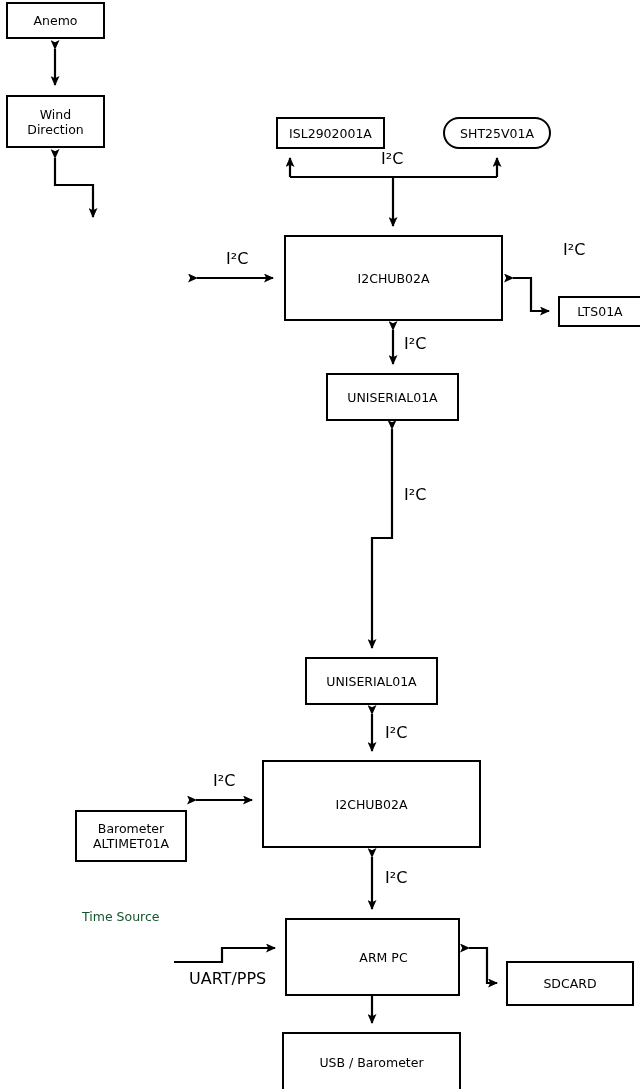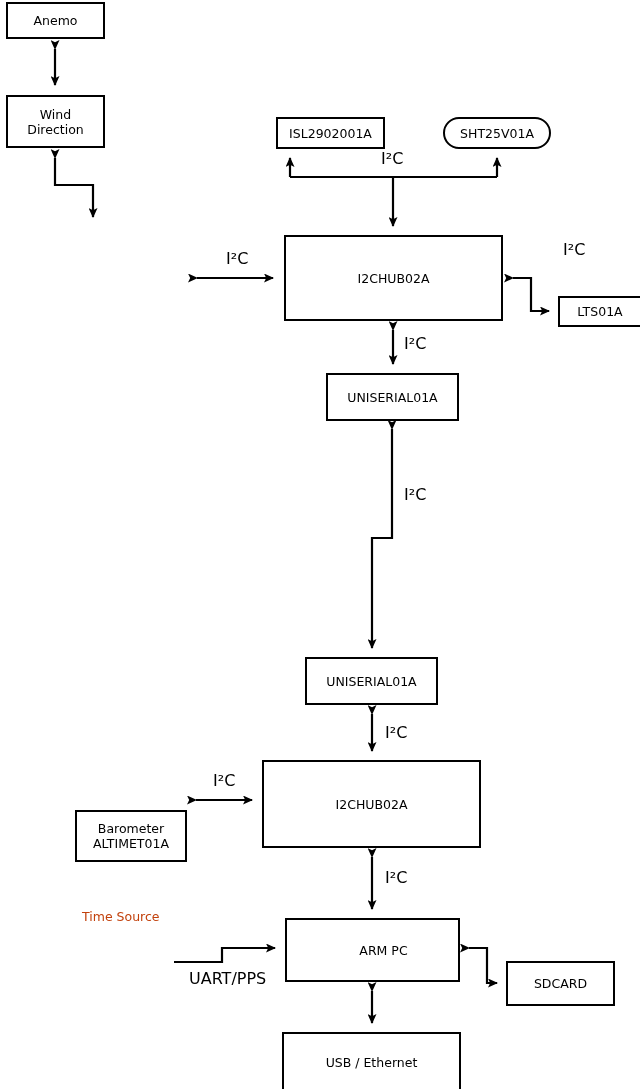--- a/index.html
+++ b/index.html
@@ -46,21 +46,21 @@
     position: absolute;
     color: #000000;
     font-size: 16px;
     line-height: 14px;
     white-space: nowrap;
     z-index: 4;
     background: transparent;
   }
   .plainlabel {
     position: absolute;
-    color: #c2410c;
+    color: #14532d;
     font-size: 12.5px;
     line-height: 15px;
     white-space: nowrap;
     z-index: 4;
   }
 </style>
 </head>
 <body>
 
 <div id="canvas">
@@ -141,30 +141,30 @@
   <div class="node" style="left:75px; top:802px; width:112px; height:52px;margin-top:8px;">
     <span class="lbl">Barometer
 ALTIMET01A</span>
   </div>
 
   <div class="node" style="left:262px; top:760px; width:219px; height:88px;">
     <span class="lbl">I2CHUB02A</span>
   </div>
 
 
-  <div class="node" style="left:285px; top:918px; width:175px; height:64px;padding-left:22px;">
+  <div class="node" style="left:285px; top:918px; width:175px; height:78px;padding-left:22px;">
     <span class="lbl">ARM PC</span>
   </div>
 
-  <div class="node" style="left:506px; top:961px; width:109px; height:45px;">
+  <div class="node" style="left:506px; top:961px; width:128px; height:45px;">
     <span class="lbl">SDCARD</span>
   </div>
 
   <div class="node" style="left:282px; top:1032px; width:179px; height:60px;">
-    <span class="lbl">USB / Ethernet</span>
+    <span class="lbl">USB / Barometer</span>
   </div>
 
   <div class="wlabel" style="left:381px; top:152px;">I²C</div>
 
   <div class="wlabel" style="left:226px; top:252px;">I²C</div>
 
   <div class="wlabel" style="left:563px; top:243px;">I²C</div>
 
   <div class="wlabel" style="left:404px; top:337px;">I²C</div>
 

